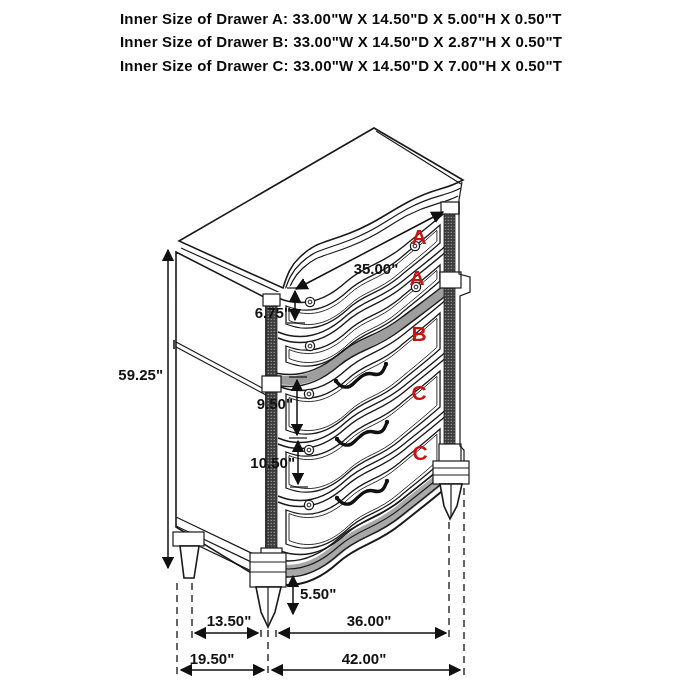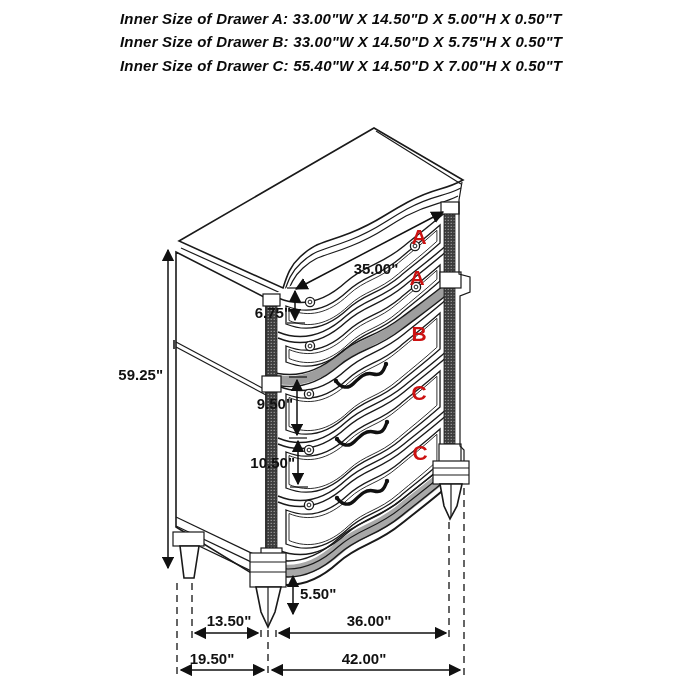--- a/index.html
+++ b/index.html
@@ -1,40 +1,40 @@
 <!DOCTYPE html>
 <html><head>
 <meta charset="utf-8">
 <title>Diagram</title>
 <style>
   html,body{margin:0;padding:0;background:#fff;}
   .canvas{position:relative;width:700px;height:700px;background:#fff;overflow:hidden;
           font-family:"Liberation Sans",sans-serif;}
   .hdr{position:absolute;left:120px;top:7px;font-weight:bold;font-size:15px;
-       line-height:23.4px;color:#0a0a0a;letter-spacing:.2px;white-space:nowrap;font-style:italic;}
+       line-height:23.4px;color:#0a0a0a;letter-spacing:.2px;white-space:nowrap;}
   svg text{font-family:"Liberation Sans",sans-serif;}
   .dim-text{font-size:15px;font-weight:bold;fill:#111;}
   .dlabel{font-size:21px;font-weight:bold;}
   .dim-line{stroke:#111;stroke-width:1.5;}
   .tick{stroke:#111;stroke-width:1.2;}
   .dash{stroke:#333;stroke-width:1.5;stroke-dasharray:7 5;}
   .outline{fill:#fff;stroke:#1a1a1a;stroke-width:1.6;}
   .thin{fill:none;stroke:#1a1a1a;stroke-width:1.2;}
   .med{fill:none;stroke:#1a1a1a;stroke-width:1.6;}
   .cap{fill:#fff;stroke:#1a1a1a;stroke-width:1.2;}
 </style>
 </head>
 <body>
 
 <div class="canvas">
 
   <div class="hdr">
     <div>Inner Size of Drawer A: 33.00"W X 14.50"D X 5.00"H X 0.50"T</div>
-    <div>Inner Size of Drawer B: 33.00"W X 14.50"D X 5.75"H X 0.50"T</div>
-    <div>Inner Size of Drawer C: 55.40"W X 14.50"D X 7.00"H X 0.50"T</div>
+    <div>Inner Size of Drawer B: 33.00"W X 14.50"D X 2.87"H X 0.50"T</div>
+    <div>Inner Size of Drawer C: 33.00"W X 14.50"D X 7.00"H X 0.50"T</div>
   </div>
 
   <svg id="art" width="700" height="700" viewBox="0 0 700 700">
     <defs>
       <marker id="arr" viewBox="0 0 10 10" refX="9" refY="5" markerWidth="8.5" markerHeight="8.5" orient="auto-start-reverse">
           <path d="M0,0 L10,5 L0,10 z" fill="#111"></path>
         </marker>
       <pattern id="pp" width="3" height="3" patternUnits="userSpaceOnUse">
         <rect width="3" height="3" fill="#3d3d3d"></rect>
         <circle cx="1.2" cy="1.2" r="0.55" fill="#d8d8d8"></circle>

